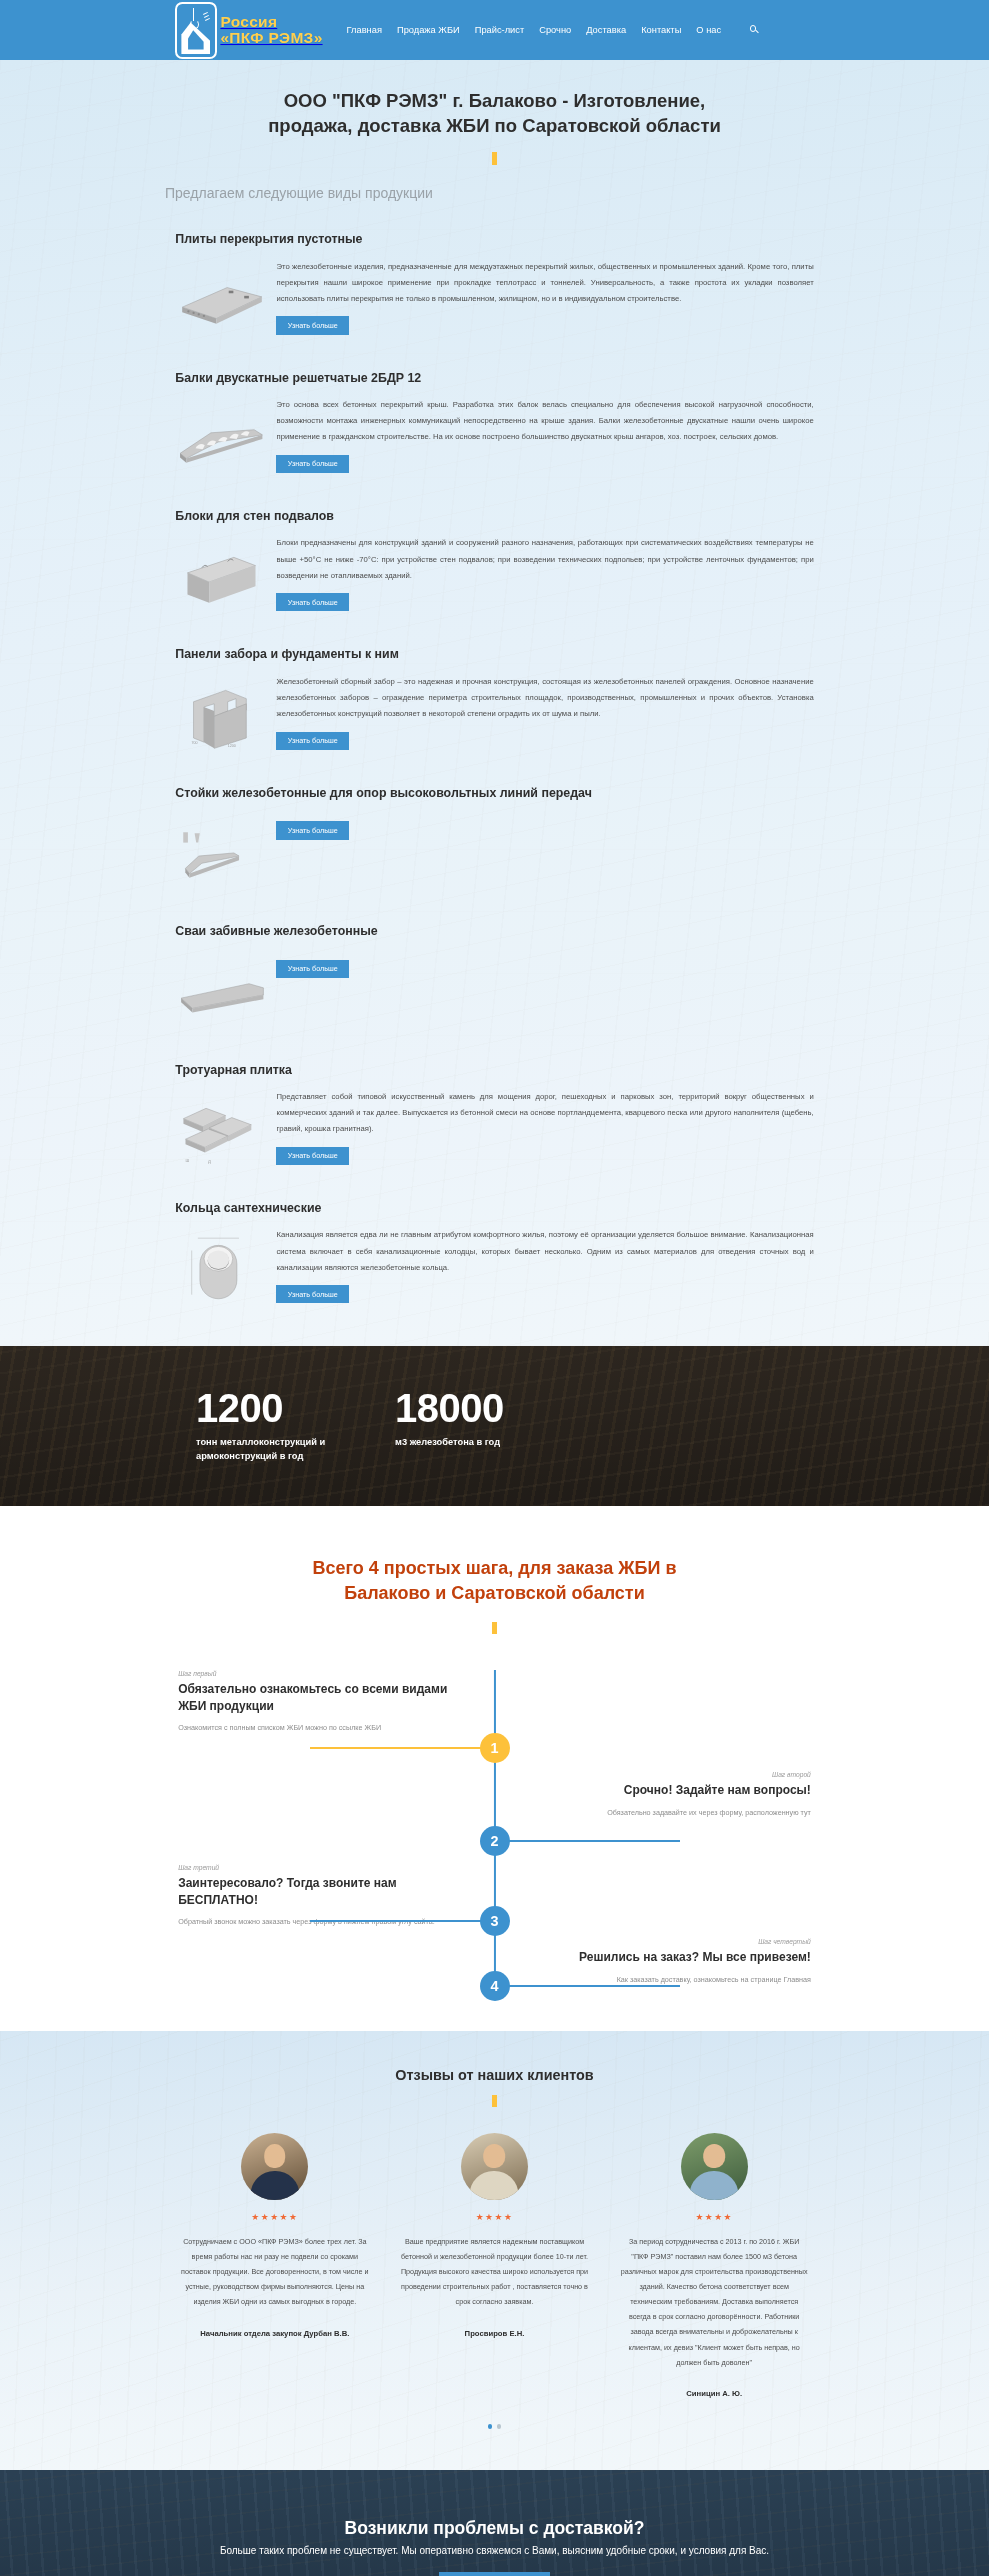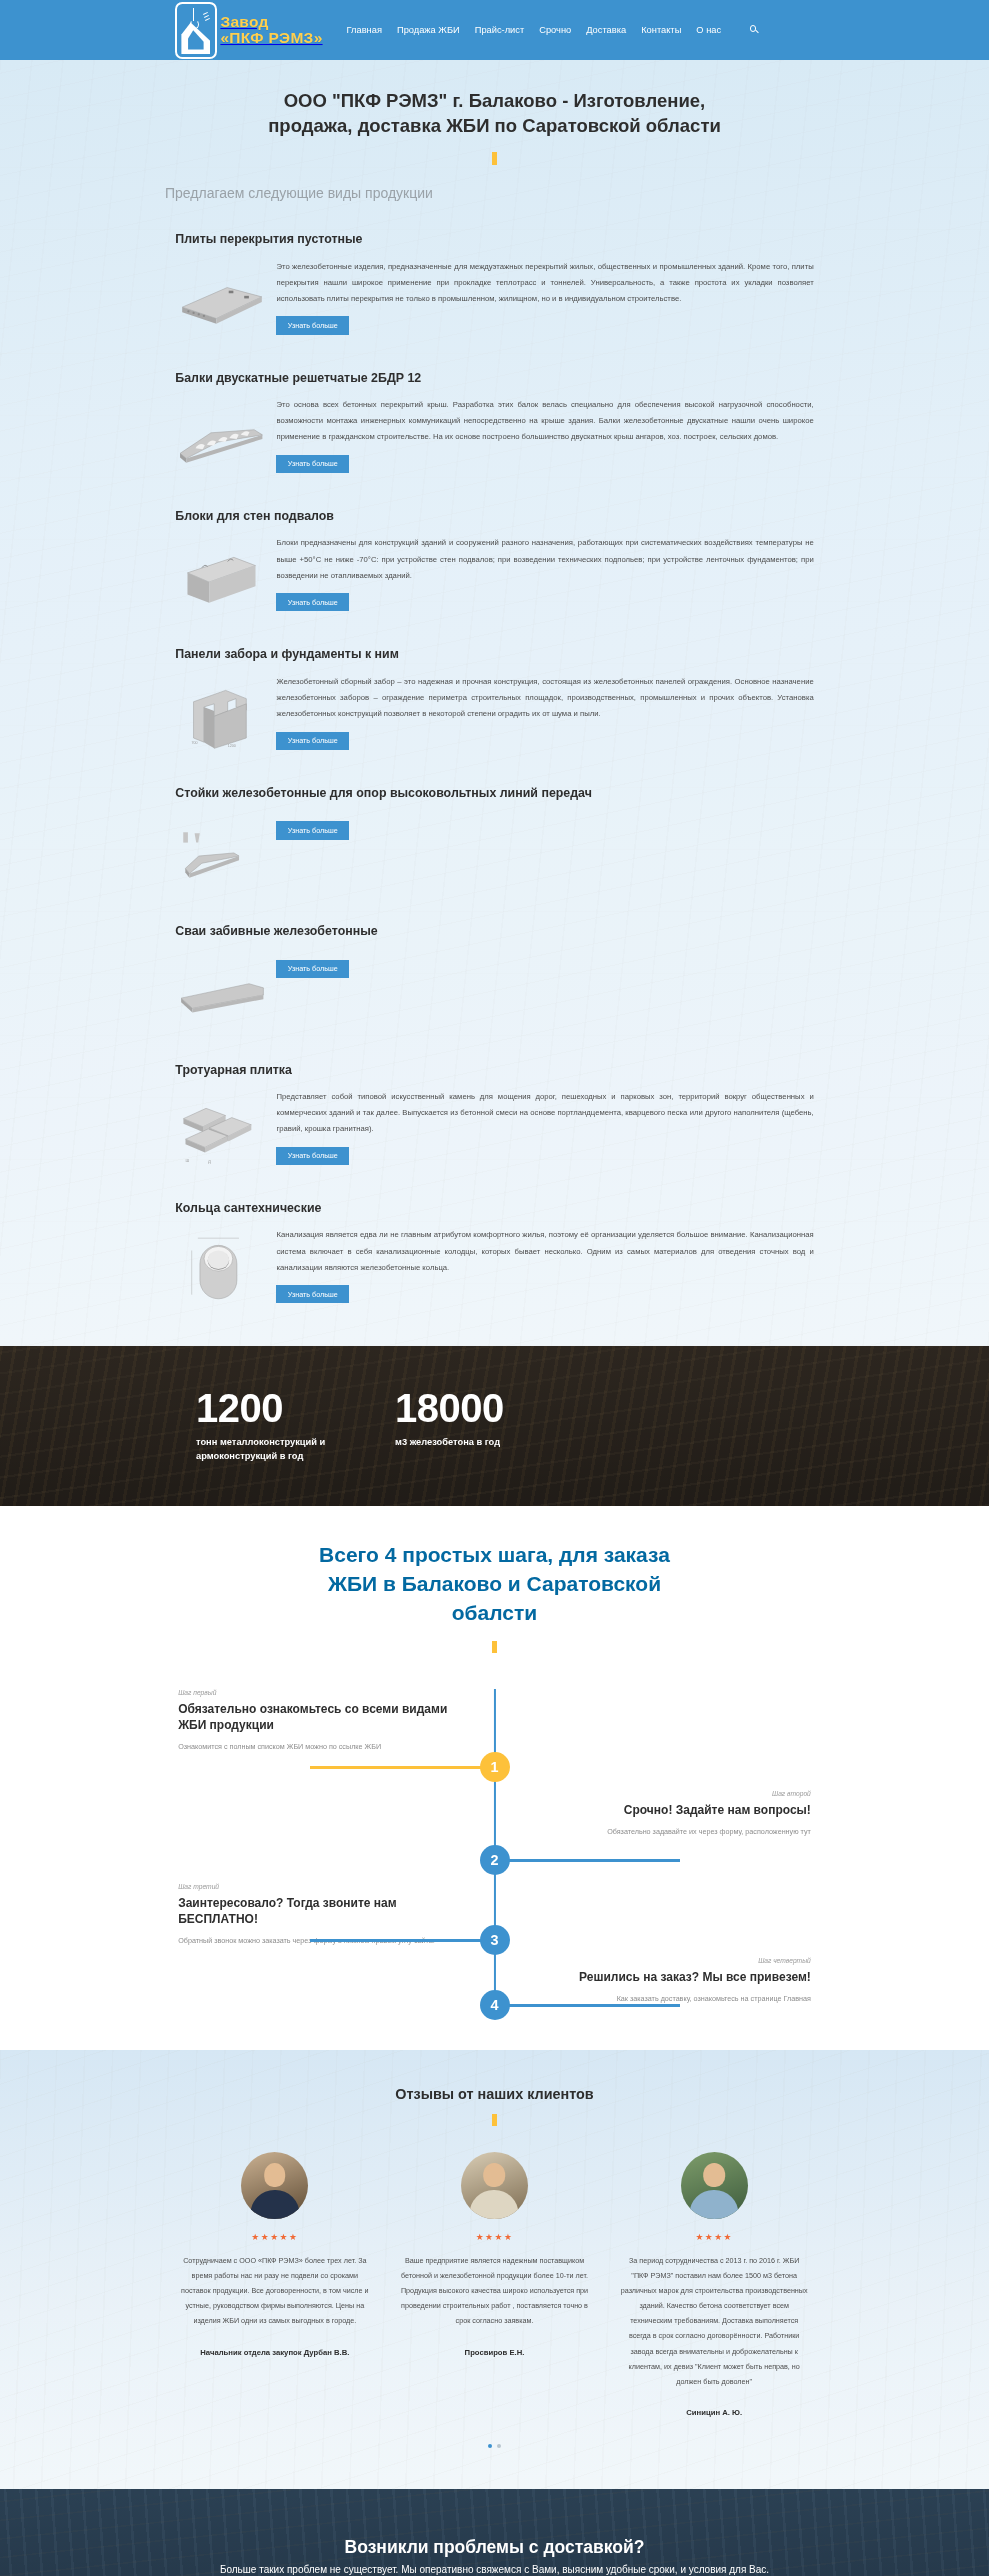--- a/index.html
+++ b/index.html
@@ -203,22 +203,22 @@
     letter-spacing: -0.5px;
   }
   .stat .cap {
     margin-top: 8.2px; font-size: 9.3px; font-weight: bold; line-height: 1.5;
     max-width: 155px;
   }
 
   
   .steps-sec { background:#fff; padding: 34px 0 31px; }
   .steps-title {
-    text-align:center; font-size: 21px; font-weight:bold; color:#0369a1;
-    line-height:1.4; max-width: 392px; margin:0 auto;
+    text-align:center; font-size: 18px; font-weight:bold; color:#c2410c;
+    line-height:1.4; max-width: 392px; margin:16px auto;
   }
   .timeline { position: relative; margin-top: 36px; height: 330px;}
   .tl-line {
     position:absolute; left: 50%; top: 0; bottom: 0; width: 2.1px;
     background: #3d92cf; transform: translateX(-50%);
   }
   .step { position:absolute; width: 42%; }
   .step .eyebrow{ font-size: 6.7px; font-style: italic; color:#9a9a9a; }
   .step h4 { font-size: 12px; font-weight:bold; color:#2e2e2e; margin-top:4.1px; line-height:1.35;}
   .step p { margin-top:7.2px; font-size:7.2px; line-height:1.9; color:#8d8d8d;}
@@ -382,21 +382,21 @@
           <span class="hook"></span>
           <span class="spark">
               <i></i>
               <i></i>
               <i></i>
             </span>
           <span class="slab"></span>
           <span class="slab2"></span>
         </span>
         <span class="logo-text">
-          <span class="l1">Завод</span>
+          <span class="l1">Россия</span>
           <span class="l2">«ПКФ РЭМЗ»</span>
         </span>
       </a>
       <nav class="main-nav">
         <a href="#">Главная</a>
         <a href="#">Продажа ЖБИ</a>
         <a href="#">Прайс-лист</a>
         <a href="#">Срочно</a>
         <a href="#">Доставка</a>
         <a href="#">Контакты</a>

